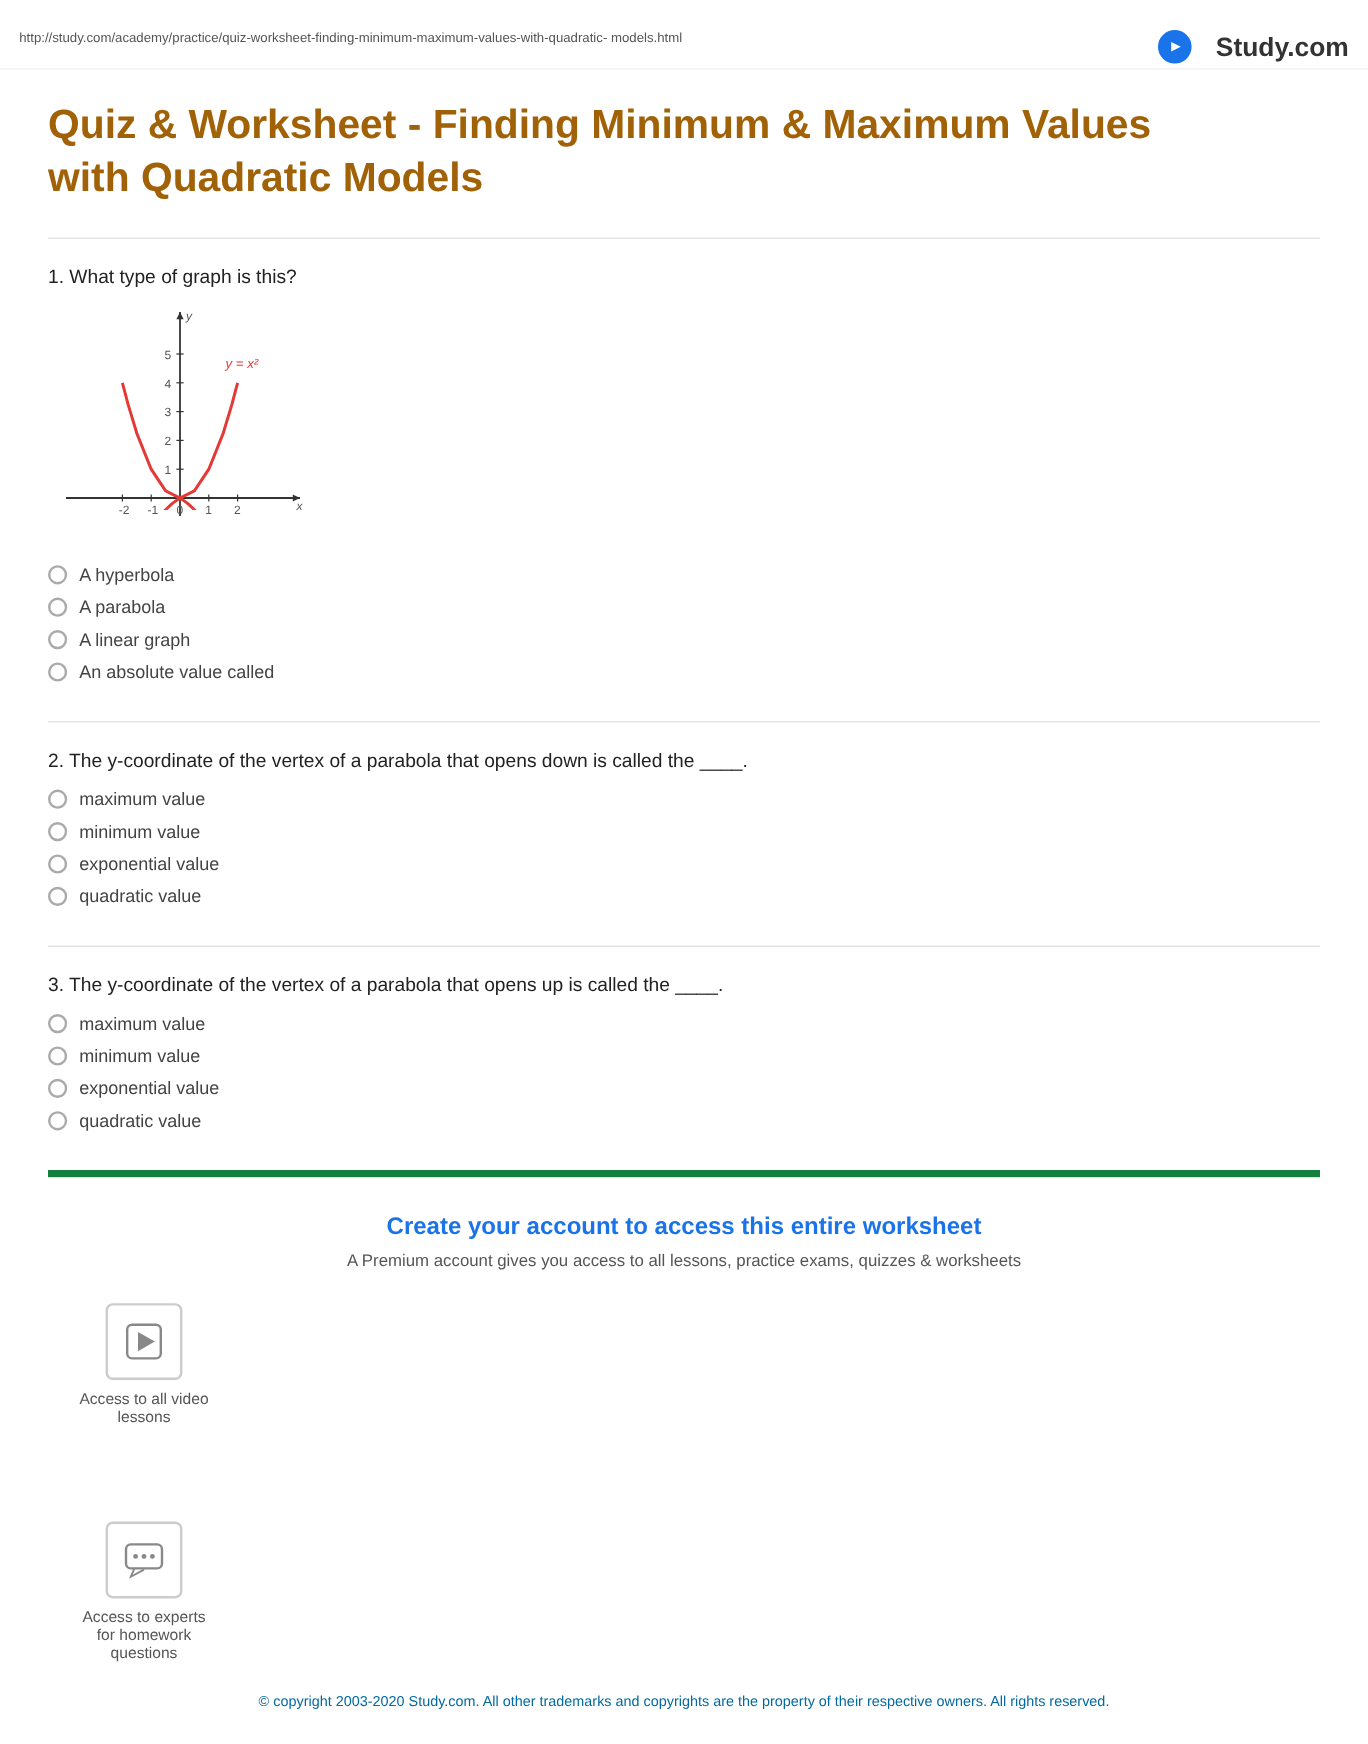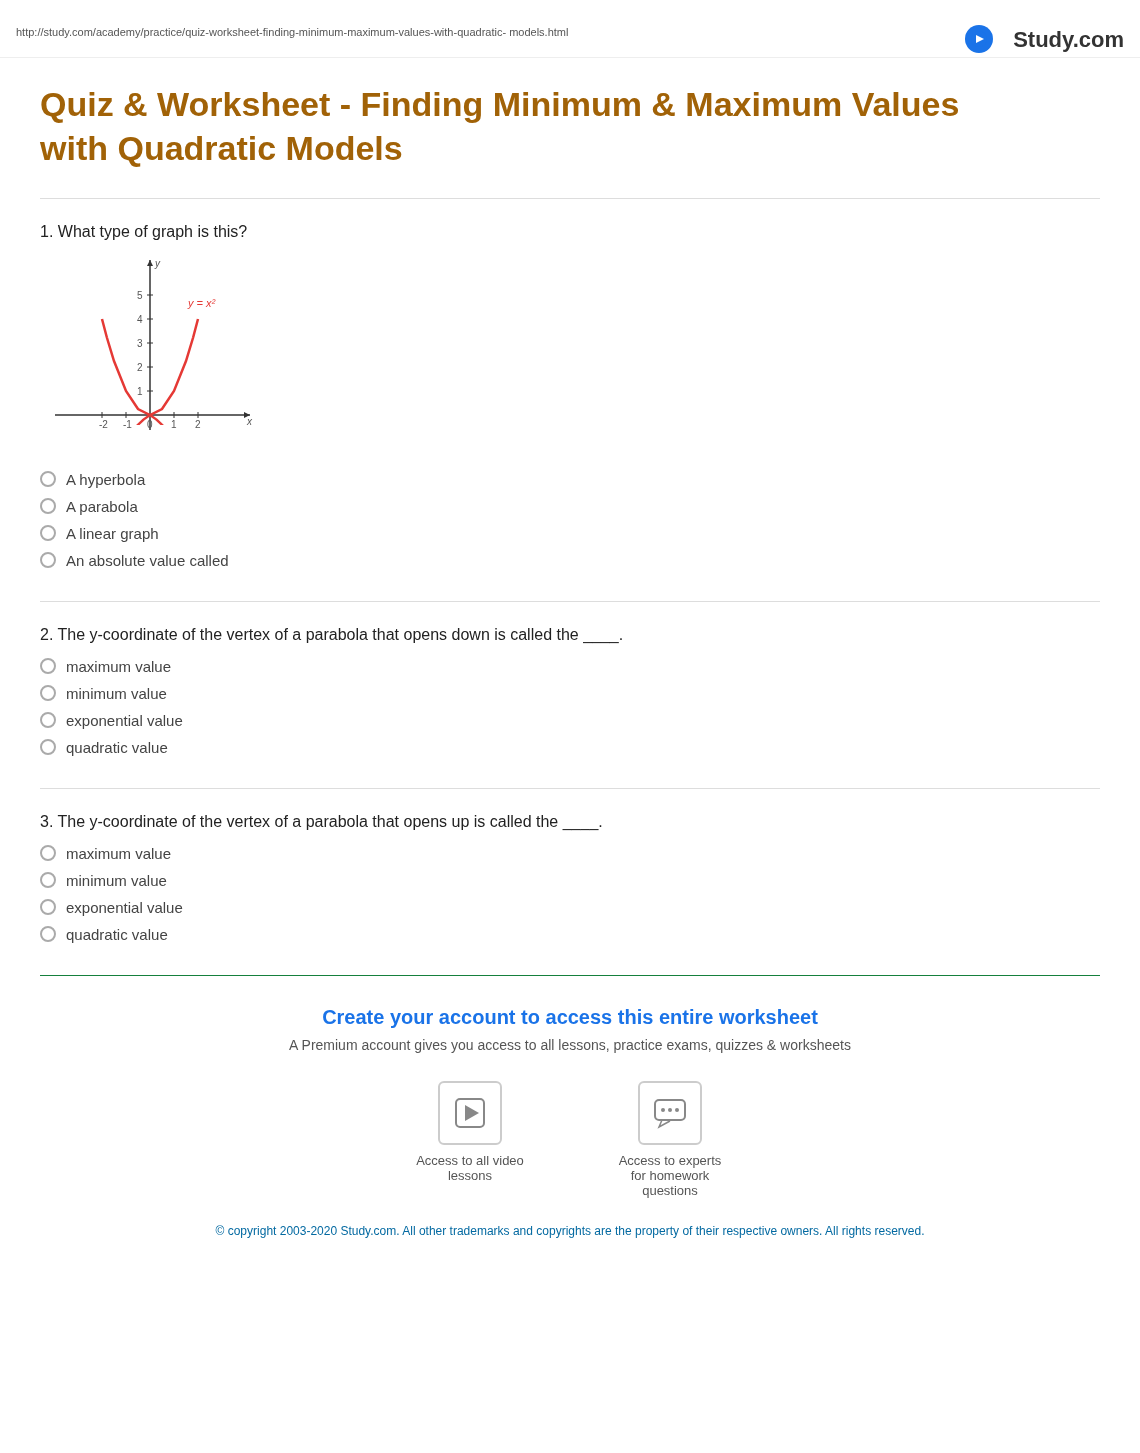--- a/index.html
+++ b/index.html
@@ -90,39 +90,40 @@
       display: inline-block;
     }
     .divider {
       border: none;
       border-top: 1px solid #ddd;
       margin: 8px 0 24px 0;
     }
     .cta-section {
       text-align: center;
       padding: 30px 20px 20px 20px;
-      border-top: 1px solid #15803d;
+      border-top: 6px solid #15803d;
       margin-top: 16px;
     }
     .cta-title {
       font-size: 20px;
       color: #1a73e8;
       font-weight: bold;
       margin-bottom: 8px;
     }
     .cta-subtitle {
       font-size: 14px;
       color: #555;
       margin-bottom: 28px;
     }
     .cta-icons {
       display: flex;
       justify-content: center;
       gap: 80px;
       margin-bottom: 24px;
+      flex-direction: column;
     }
     .cta-icon-item {
       display: flex;
       flex-direction: column;
       align-items: center;
       gap: 8px;
       font-size: 13px;
       color: #555;
       text-align: center;
       max-width: 120px;

